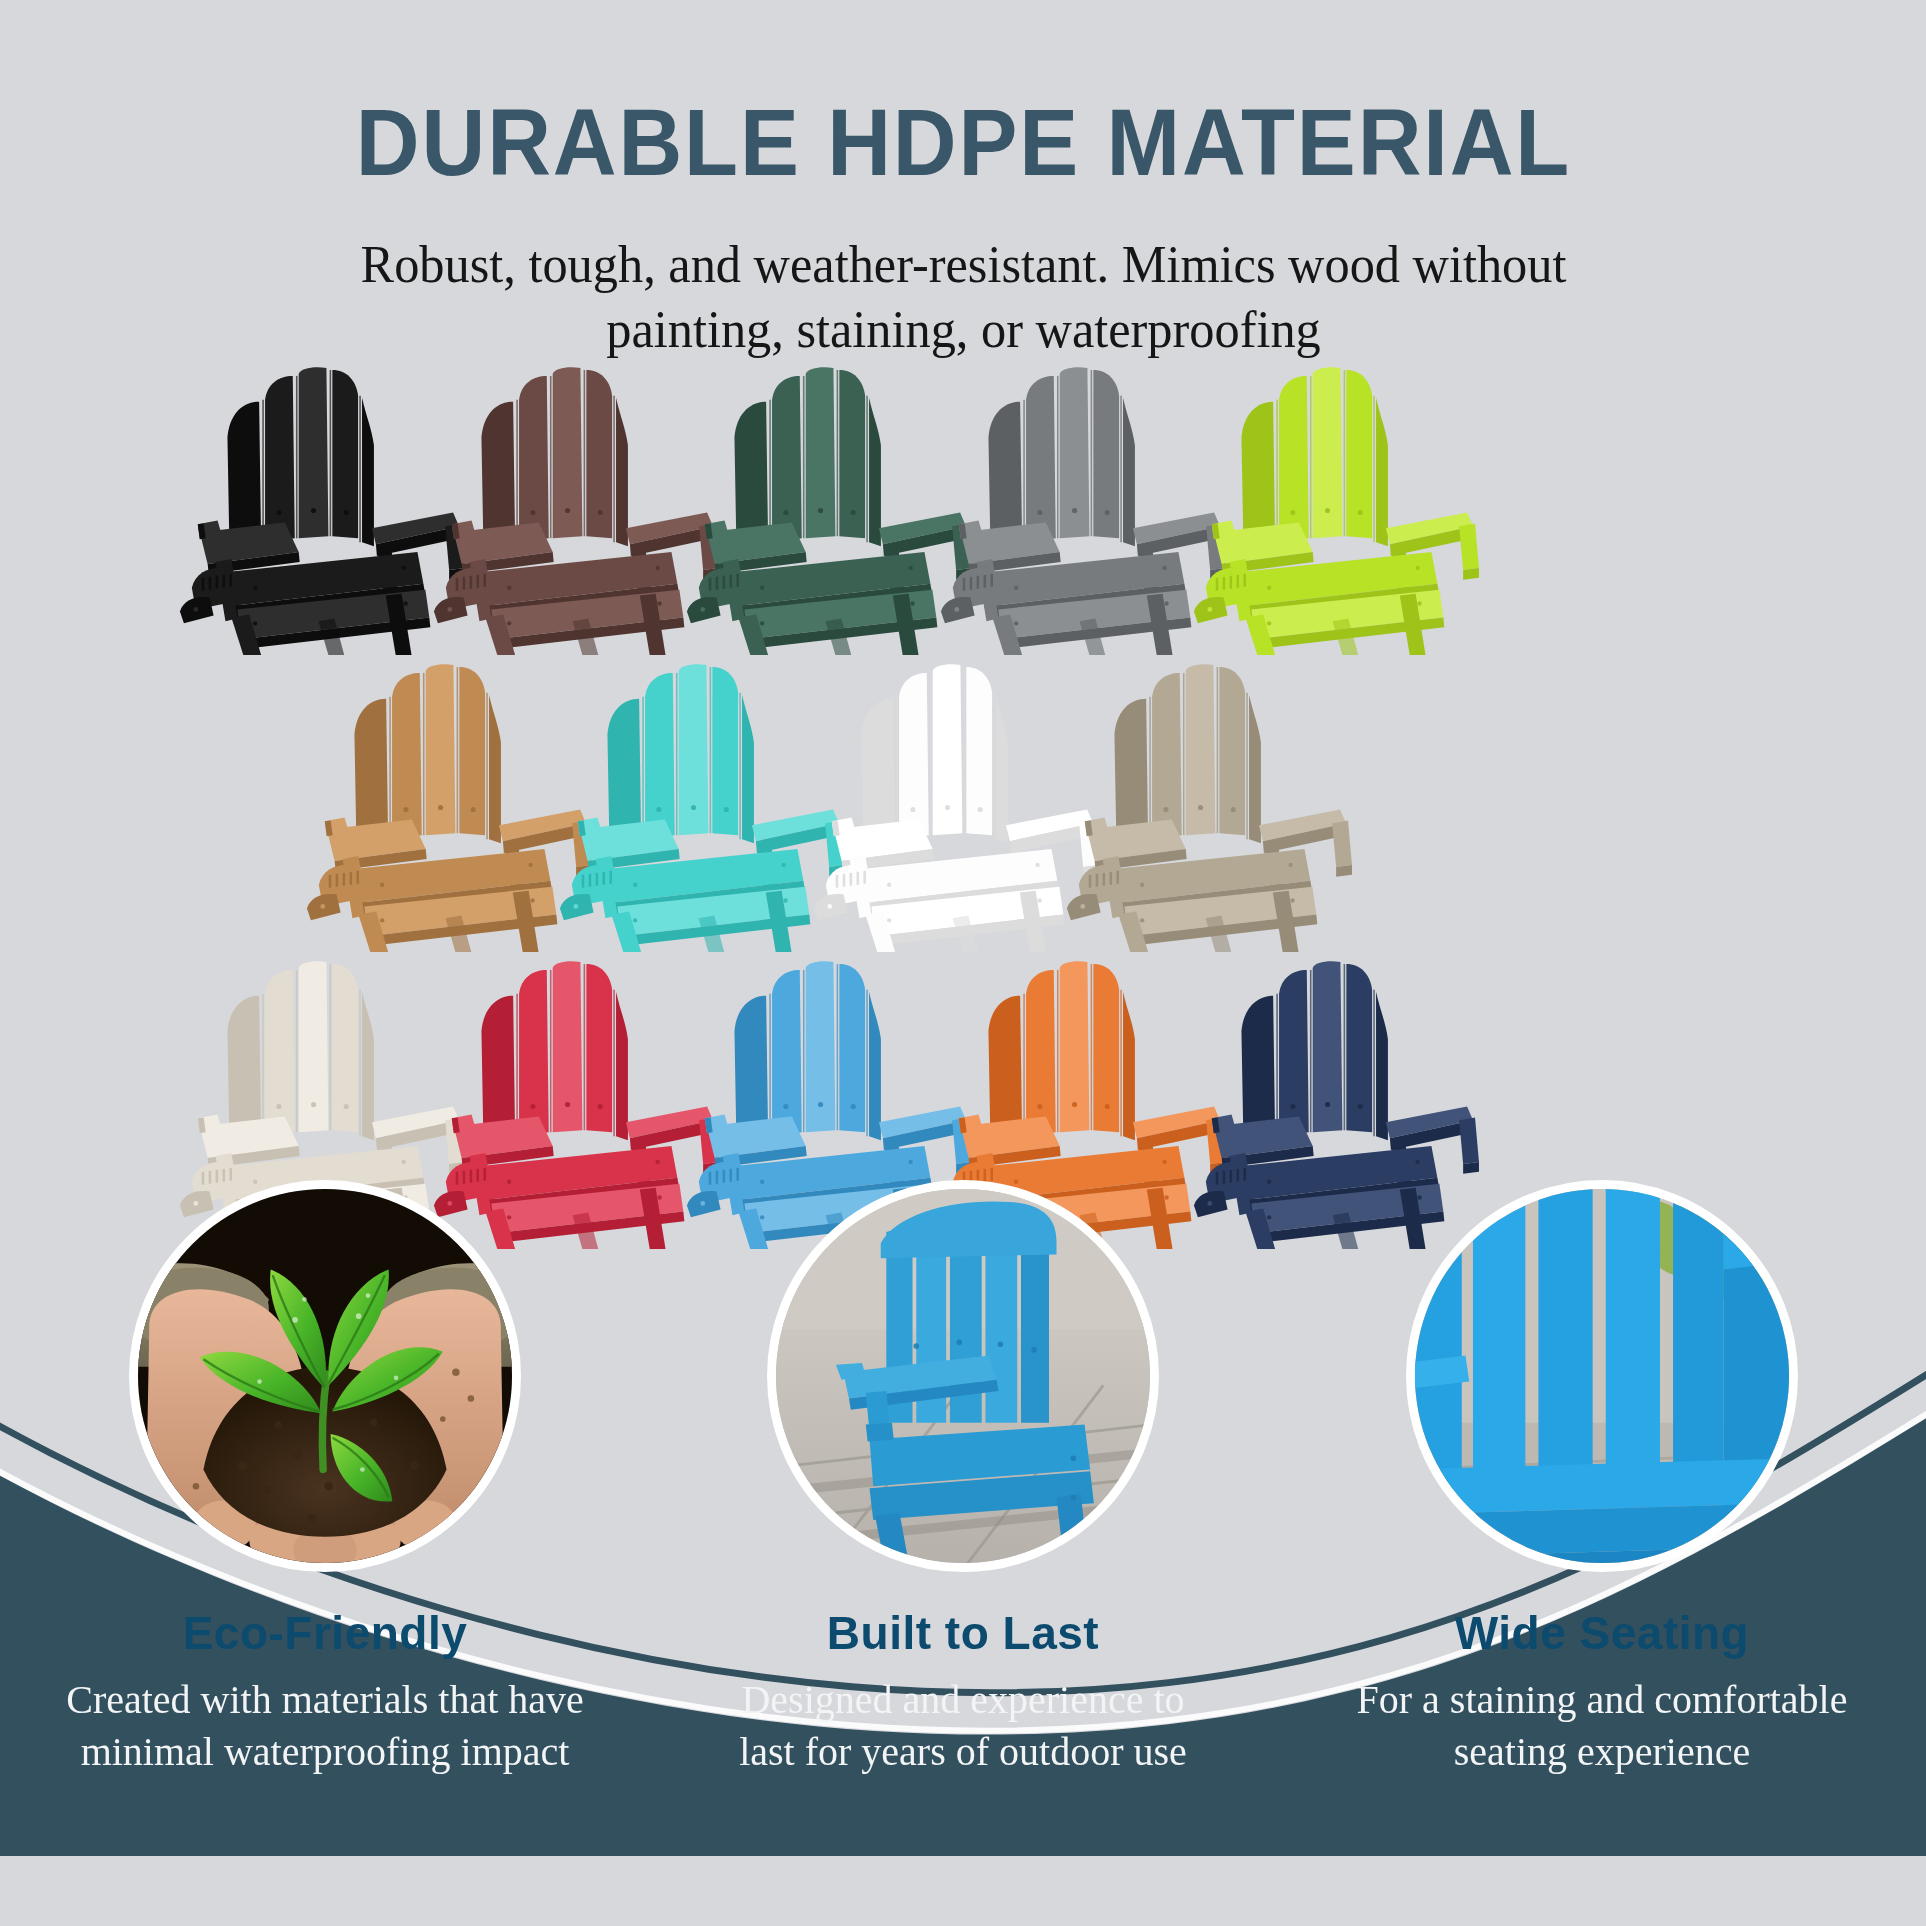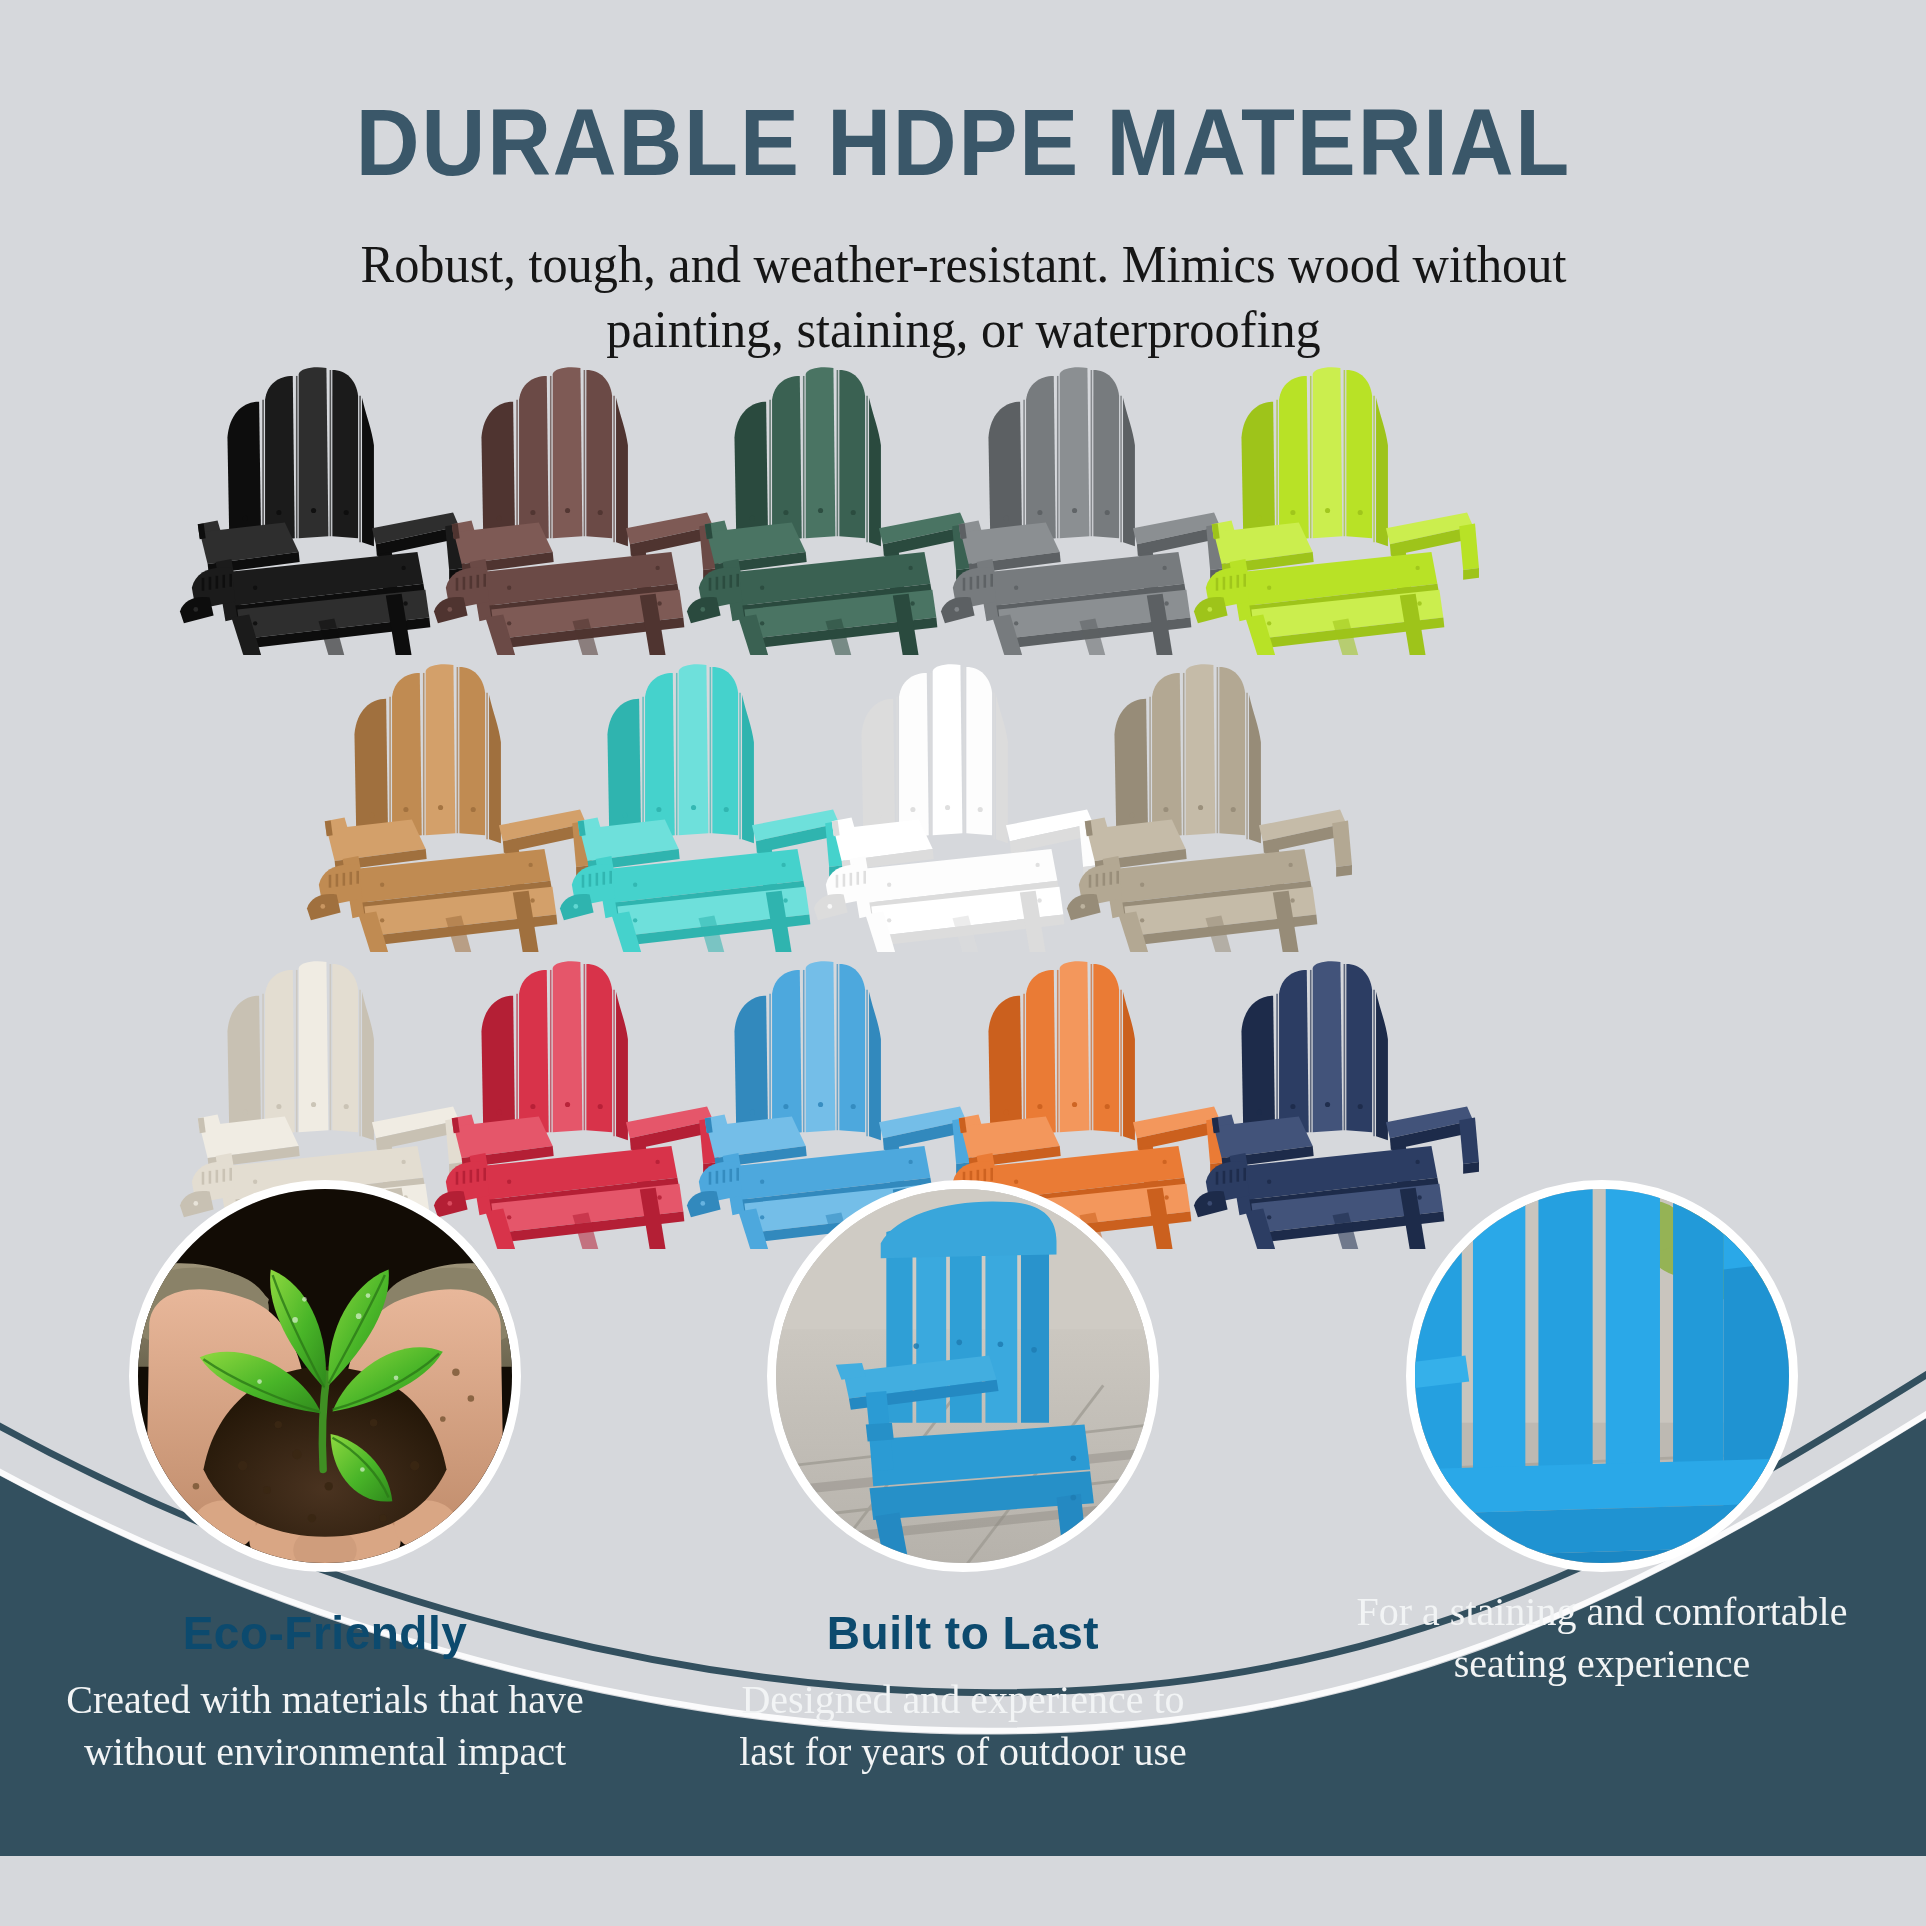--- a/index.html
+++ b/index.html
@@ -1152,21 +1152,21 @@
             <circle cx="246" cy="114" r="2.5"></circle>
           <circle cx="130" cy="206" r="2.5"></circle>
             <circle cx="276" cy="202" r="2.5"></circle>
           <circle cx="240" cy="300" r="2.5"></circle>
         </g>
       </svg>
     </div>
     <div class="feat-title">Eco-Friendly</div>
     <div class="feat-desc">
       <div>Created with materials that have</div>
-      <div>without environmental impact</div>
+      <div>minimal waterproofing impact</div>
     </div>
   </div>
 
   <div class="feature" id="feat1" style="left:656px;top:1180px;">
     <div class="circle">
       <svg viewBox="0 0 400 400" preserveAspectRatio="xMidYMid slice">
         <defs>
           <linearGradient id="patioG" x1="0" y1="0" x2="0" y2="1">
             <stop offset="0%" stop-color="#d8d4cd"></stop>
               <stop offset="100%" stop-color="#b6b2ab"></stop>
@@ -1257,20 +1257,21 @@
           <path d="M -10,300 L 404,288 L 404,336 L -10,348 Z" fill="#2aa8e8"></path>
           <path d="M -10,348 L 404,336 L 404,382 L -10,394 Z" fill="#1f93d2"></path>
           <path d="M -10,394 L 404,382 L 404,400 L -10,400 Z" fill="#1a87c4"></path>
           <g fill="#1878b0" opacity="0.8">
             <circle cx="378" cy="310" r="3.5"></circle>
               <circle cx="378" cy="360" r="3.5"></circle>
           </g>
         </g>
       </svg>
     </div>
+    <div class="feat-title">Wide Seating</div>
     <div class="feat-desc">
       <div>For a staining and comfortable</div>
       <div>seating experience</div>
     </div>
   </div>
 
 </div>
 
 
 </body></html>

